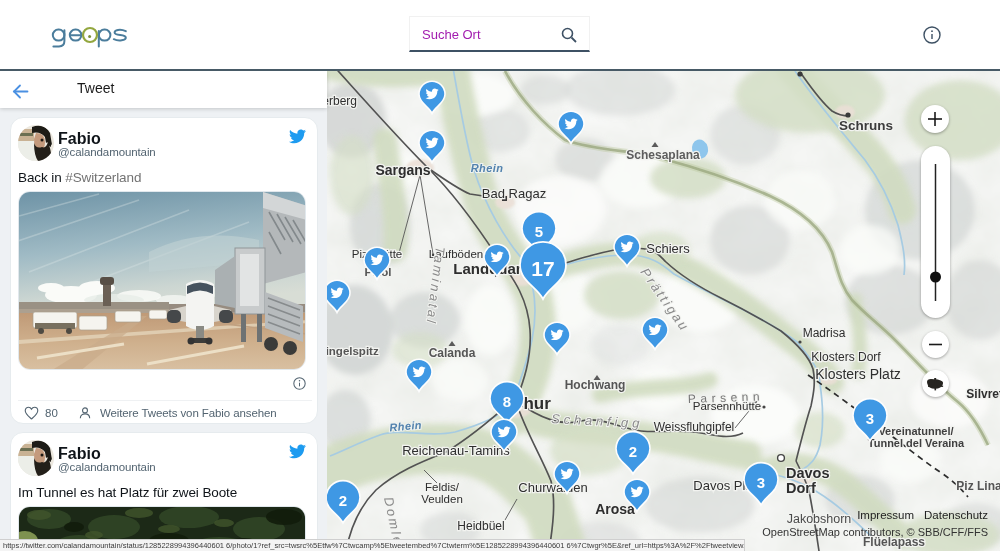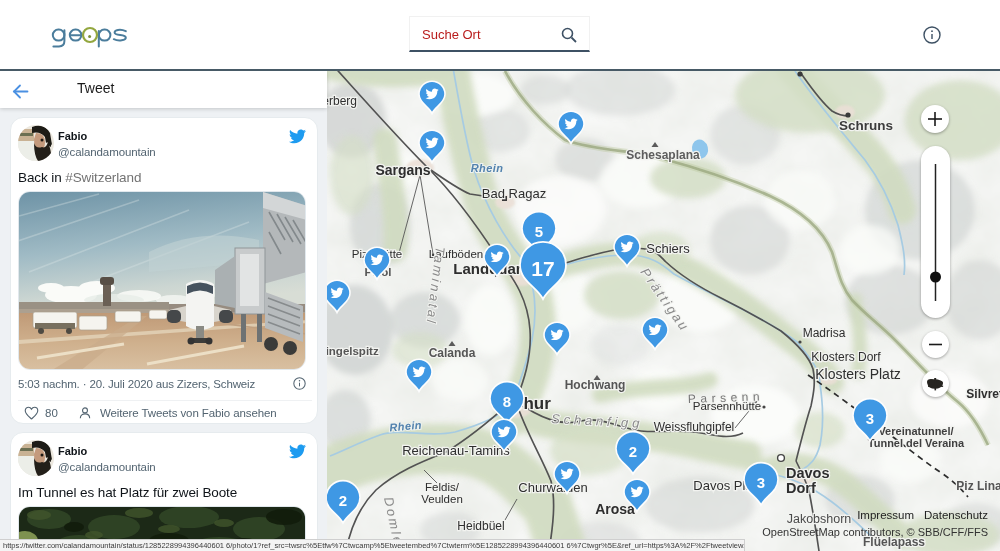--- a/index.html
+++ b/index.html
@@ -3,33 +3,33 @@
 <meta charset="utf-8">
 <style>
 * { margin:0; padding:0; box-sizing:border-box; }
 html,body { width:1000px; height:551px; overflow:hidden; font-family:"Liberation Sans", sans-serif; background:#fff; }
 #stage { position:absolute; top:0; left:0; width:1000px; height:551px; overflow:hidden; }
 
 #header { position:absolute; top:0; left:0; width:1000px; height:70px; background:#fff; z-index:50; }
 #hdrline { position:absolute; top:69px; left:0; width:1000px; height:2px; background:#475a66; z-index:51; }
 #logo { position:absolute; left:50px; top:24px; }
 #searchbox { position:absolute; left:409px; top:16px; width:181px; height:36px; background:#fff; border:1px solid #f1f1f1; border-bottom:2px solid #3e5164; }
-#searchbox .ph { position:absolute; left:12px; top:10px; font-size:13px; color:#b91c1c; }
+#searchbox .ph { position:absolute; left:12px; top:10px; font-size:13px; color:#a21caf; }
 #searchbox svg { position:absolute; right:10px; top:8px; }
 #infoicon { position:absolute; left:923px; top:26px; }
 
 #sidebar { position:absolute; top:71px; left:0; width:327px; height:480px; background:#eef1f4; z-index:30; }
 #tweetbar { position:absolute; top:0; left:0; width:327px; height:37px; background:#fff; box-shadow:0 1px 4px rgba(0,0,0,0.18); }
 
 #tweetbar .ttl { position:absolute; left:38px; top:9px; font-size:14px; color:#1a1a1a;margin-left:39px; }
 .card { position:absolute; left:10px; width:308px; background:#fff; border:1px solid #e6ebee; border-radius:13px; }
 #card1 { top:46px; height:307px; }
 #card2 { top:361px; height:200px; border-bottom-left-radius:0; border-bottom-right-radius:0; }
 .avatar { position:absolute; left:7px; top:7px; width:36px; height:36px; border-radius:50%; overflow:hidden; }
-.uname { position:absolute; left:47px; top:12px; font-size:11px; font-weight:bold; color:#0f1419; }
+.uname { position:absolute; left:47px; top:12px; font-size:16px; font-weight:bold; color:#0f1419; }
 .uhandle { position:absolute; left:47px; top:28px; font-size:11.5px; letter-spacing:-0.1px; color:#536471; }
 .birdtr { position:absolute; right:11px; top:11px; }
 .ttext { position:absolute; left:7px; top:52px; font-size:13.5px; letter-spacing:-0.1px; color:#0f1419; }
 .ttext a { color:#737373; text-decoration:none; }
 .tphoto { position:absolute; left:7px; top:73px; width:288px; height:180px; border-radius:12px; overflow:hidden; border:1px solid #e1e8ed; }
 #card1 .tphoto { top:73px; height:179px; }
 .tstamp { position:absolute; left:7px; top:260px; font-size:11.5px; letter-spacing:-0.15px; color:#536471; width:280px; }
 .tinfo { position:absolute; right:11px; top:259px; }
 .tactions { position:absolute; left:13px; top:288px; font-size:11.5px; letter-spacing:-0.1px; color:#536471; }
 
@@ -440,21 +440,20 @@
           <rect x="238" y="122" width="5" height="28" fill="#6e7273"></rect>
           <path d="M246 100 L284 114 L284 150 L246 136 Z" fill="#b7bbbd"></path>
           <g stroke="#878b8d" stroke-width="1.6" fill="none">
                 <path d="M249 106 L281 118 M249 114 L281 126 M249 122 L281 134 M249 130 L281 142"></path>
               </g>
           <circle cx="252" cy="152" r="7" fill="#3b3b39"></circle>
               <circle cx="271" cy="156" r="7" fill="#3b3b39"></circle>
         </g>
       </svg></div>
       <div style="position:absolute; left:7px; top:282px; width:294px; border-top:1px solid #eff1f3;"></div>
-      <div class="tstamp">5:03 nachm. · 20. Juli 2020 aus Zizers, Schweiz</div>
       <svg class="tinfo" width="13" height="13" viewBox="0 0 16 16">
           <circle cx="8" cy="8" r="7" fill="none" stroke="#536471" stroke-width="1.3"></circle>
           <line x1="8" y1="7" x2="8" y2="11.5" stroke="#536471" stroke-width="1.3"></line>
           <circle cx="8" cy="4.6" r="0.9" fill="#536471"></circle>
         </svg>
       <div class="tactions">
         <svg width="15" height="14" viewBox="0 0 24 22" style="vertical-align:-3px">
             <path d="M12 20.5 C7 16 2 12 2 7.2 C2 4 4.4 1.8 7.2 1.8 C9.2 1.8 11 3 12 4.8 C13 3 14.8 1.8 16.8 1.8 C19.6 1.8 22 4 22 7.2 C22 12 17 16 12 20.5 Z" fill="none" stroke="#536471" stroke-width="1.8"></path>
           </svg>
         <span style="margin-left:3px;">80</span>

